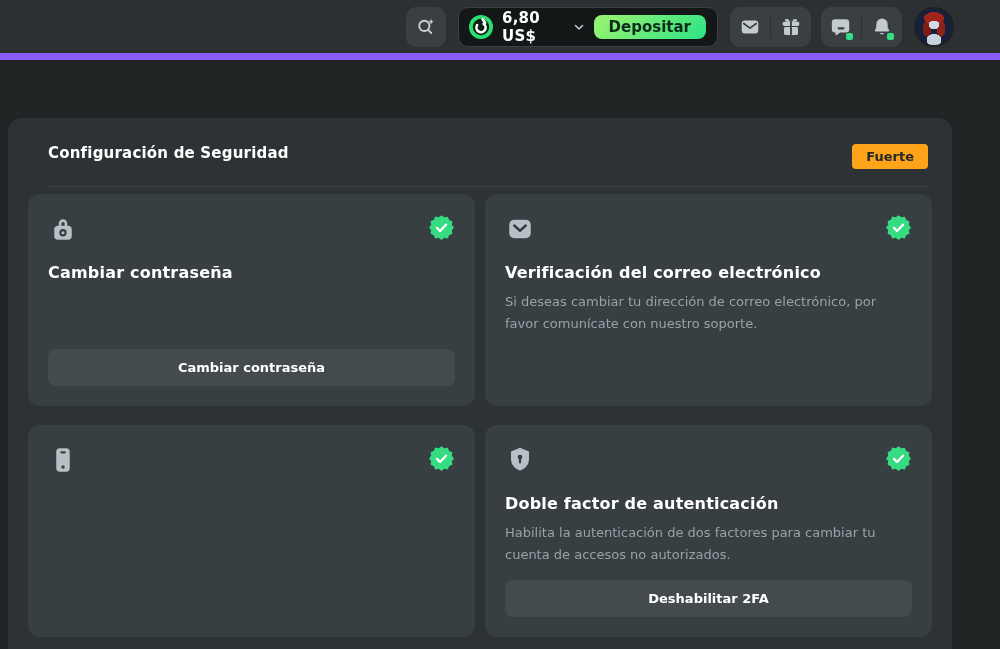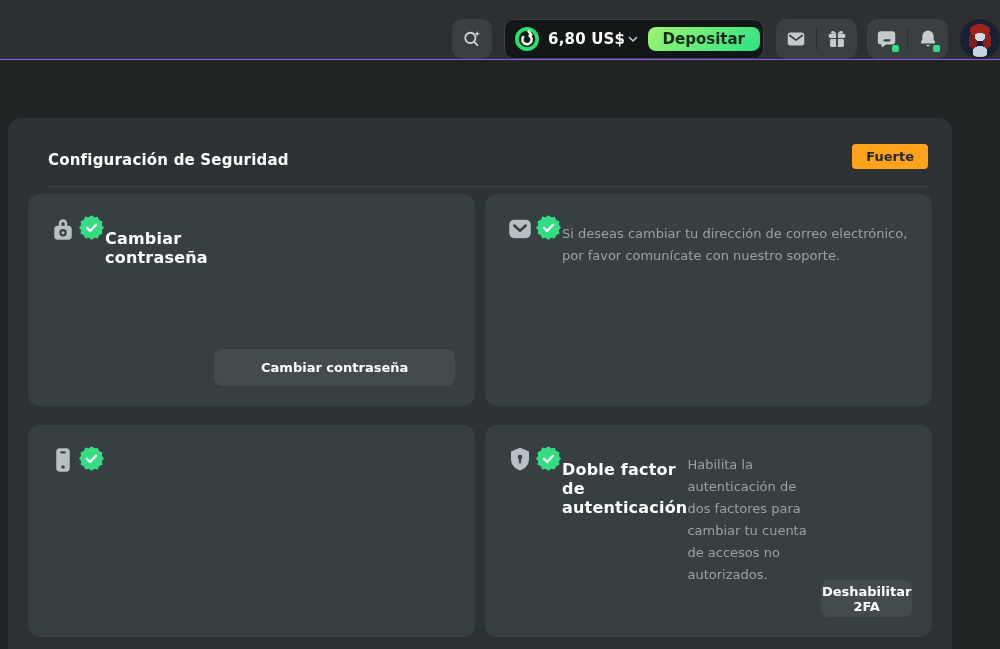--- a/index.html
+++ b/index.html
@@ -6,31 +6,31 @@
     --page:#212425; --header:#2c3032; --panel:#2d3335; --card:#383f42;
     --btn:#434b4f; --text:#ffffff; --muted:#98a2a7; --iconc:#b7c0c4;
     --orange:#ffa31a; --green:#35dc81; --dep1:#9ef470; --dep2:#2de286;
     --deptext:#0d2a1b; --group:#3a3f42; --wallet:#131718;
   }
   *{box-sizing:border-box;margin:0;padding:0}
   html,body{width:1000px;height:649px;overflow:hidden}
   body{background:var(--page);font-family:"DejaVu Sans","Liberation Sans",sans-serif;color:var(--text)}
 
   
-  .topbar{height:60px;background:var(--header);display:flex;align-items:flex-end;
-          border-bottom:1px solid #8b5cf6}
+  .topbar{height:60px;background:var(--header);display:flex;align-items:center;
+          padding-right:46px;border-bottom:7px solid #8b5cf6}
   .spacer{flex:1}
   .iconbtn{width:40px;height:40px;border-radius:10px;background:var(--group);
            display:flex;align-items:center;justify-content:center;color:#ccd3d6;cursor:pointer}
   .wallet{display:flex;align-items:center;height:40px;width:260px;margin-left:12px;
           background:var(--wallet);border:1px solid #3a4043;border-radius:10px;padding-left:9px}
   .coin{width:26px;height:26px;flex:0 0 auto}
   .balance{font-size:15px;font-weight:bold;margin-left:8px;letter-spacing:.2px}
   .chev{margin-left:auto;color:#c3cbcf;display:flex;align-items:center}
-  .depbtn{height:24px;margin:0 3px 0 8px;padding:0 15px;border:none;border-radius:8px;
+  .depbtn{height:24px;margin:0 11px 0 8px;padding:0 15px;border:none;border-radius:8px;
           background:linear-gradient(135deg,var(--dep1),var(--dep2));
           color:var(--deptext);font-family:inherit;font-size:15px;font-weight:bold;cursor:pointer}
   .btngroup{display:flex;align-items:center;height:40px;background:var(--group);
             border-radius:10px;margin-left:12px;overflow:hidden}
   .btngroup .gbtn{width:40px;height:40px;display:flex;align-items:center;justify-content:center;
                   color:#c3cbce;cursor:pointer;position:relative}
   .btngroup .sep{width:1px;height:22px;background:#2b2f31}
   .gdot{position:absolute;right:8px;bottom:7px;width:7px;height:7px;border-radius:2px;background:var(--green)}
   .avatar{width:40px;height:40px;border-radius:50%;margin-left:12px;cursor:pointer;
           border:2px solid #1e2223;
@@ -38,28 +38,28 @@
             radial-gradient(ellipse 9px 7px at 50% 44%,#cfdbe6 0 60%,transparent 61%),
             radial-gradient(ellipse 16px 10px at 50% 26%,#a02418 0 62%,transparent 63%),
             radial-gradient(ellipse 7px 13px at 30% 55%,#7e1d14 0 60%,transparent 61%),
             radial-gradient(ellipse 7px 13px at 70% 55%,#8c2218 0 60%,transparent 61%),
             radial-gradient(ellipse 12px 10px at 50% 86%,#c7d4e0 0 60%,transparent 61%),
             #15203c}
 
   
   .main{padding:58px 48px 0 8px}
   .panel{background:var(--panel);border-radius:14px;height:560px}
-  .panel-head{display:flex;align-items:flex-end;justify-content:space-between;
+  .panel-head{display:flex;align-items:flex-start;justify-content:space-between;
               padding:26px 24px 17px 40px}
   .panel-title{font-size:15px;font-weight:bold;letter-spacing:.2px}
   .strength{background:var(--orange);color:#23282b;font-size:13px;font-weight:bold;
             padding:5px 14px;border-radius:4px}
   .divider{height:1px;background:#3b4245;margin:0 24px 0 40px}
   .cards{display:grid;grid-template-columns:1fr 1fr;gap:19px 10px;padding:7px 20px 20px}
-  .card{background:var(--card);border-radius:12px;padding:20px;display:flex;flex-direction:row;min-height:212px}
+  .card{background:var(--card);border-radius:12px;padding:20px;display:flex;flex-direction:column;min-height:212px}
   .card-top{display:flex;align-items:flex-start;justify-content:space-between}
   .bigicon{color:var(--iconc)}
   .seal{width:27px;height:27px}
   .card h3{font-size:16px;font-weight:bold;margin-top:15px;letter-spacing:.2px}
   .card p{font-size:13px;line-height:22px;color:var(--muted);margin-top:9px;max-width:420px}
   .cardbtn{margin-top:auto;height:37px;width:100%;border:none;border-radius:8px;background:var(--btn);
            color:var(--text);font-family:inherit;font-size:13px;font-weight:bold;cursor:pointer}
 </style>
 </head>
 <body>
@@ -180,20 +180,21 @@
               <path d="M7.4 9.2l4.6 4.2 4.6-4.2" stroke="#383f42" stroke-width="2" fill="none" stroke-linecap="round" stroke-linejoin="round"></path>
             </svg>
           </span>
           <span class="seal">
             <svg width="27" height="27" viewBox="0 0 24 24">
               <path fill="#35dc81" d="M12 1l2.5 1.9 3.1-.5 1.2 2.9 2.9 1.2-.5 3.1L23.1 12l-1.9 2.5.5 3.1-2.9 1.2-1.2 2.9-3.1-.5L12 23.1l-2.5-1.9-3.1.5-1.2-2.9-2.9-1.2.5-3.1L.9 12l1.9-2.5-.5-3.1 2.9-1.2 1.2-2.9 3.1.5z"></path>
               <path d="M8 12.4l2.7 2.7 5.3-5.6" stroke="#ffffff" stroke-width="2.1" fill="none" stroke-linecap="round" stroke-linejoin="round"></path>
             </svg>
           </span>
         </div>
+        <h3>Verificación del correo electrónico</h3>
         <p>Si deseas cambiar tu dirección de correo electrónico, por favor comunícate con nuestro soporte.</p>
       </div>
 
       <div class="card">
         <div class="card-top">
           <span class="bigicon">
             <svg width="30" height="30" viewBox="0 0 24 24">
               <rect x="6.6" y="2.6" width="10.8" height="18.8" rx="3" fill="currentColor"></rect>
               <rect x="9.8" y="4.9" width="4.4" height="1.8" rx=".9" fill="#383f42"></rect>
               <circle cx="12" cy="17.6" r="1.4" fill="#383f42"></circle>

